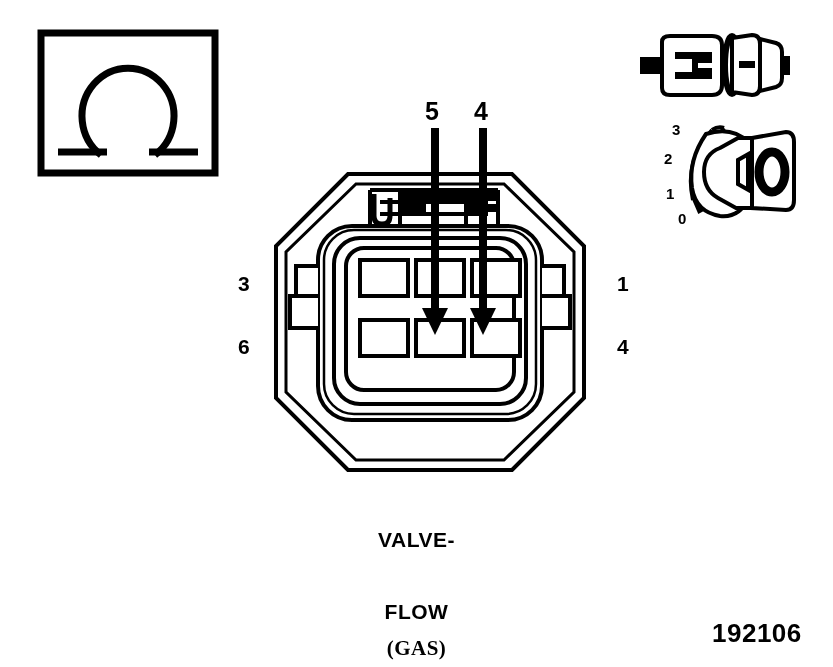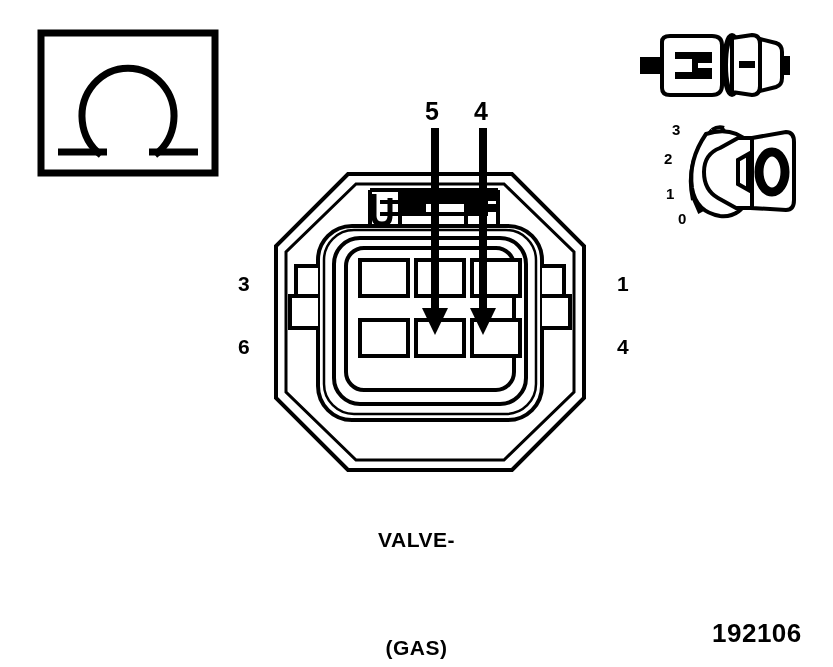--- a/index.html
+++ b/index.html
@@ -185,17 +185,18 @@
 
   <div class="lbl arrow-label" style="left:425px;top:99px;">5</div>
   <div class="lbl arrow-label" style="left:474px;top:99px;">4</div>
 
   <div class="lbl pin-label" style="left:238px;top:273px;">3</div>
   <div class="lbl pin-label" style="left:238px;top:336px;">6</div>
   <div class="lbl pin-label" style="left:617px;top:273px;">1</div>
   <div class="lbl pin-label" style="left:617px;top:336px;">4</div>
 
   <div class="caption-line" style="top:528px;">VALVE-</div>
-  <div class="caption-line" style="top:636px;">(GAS)</div>
+  <div class="caption-line" style="top:600px;">FLOW</div>
+  <div class="caption-line" style="top:636px;font-family:Liberation Serif, serif;">(GAS)</div>
 
   <div class="partnum" style="left:712px;top:618px;">192106</div>
 
 </div>
 
 </body></html>

